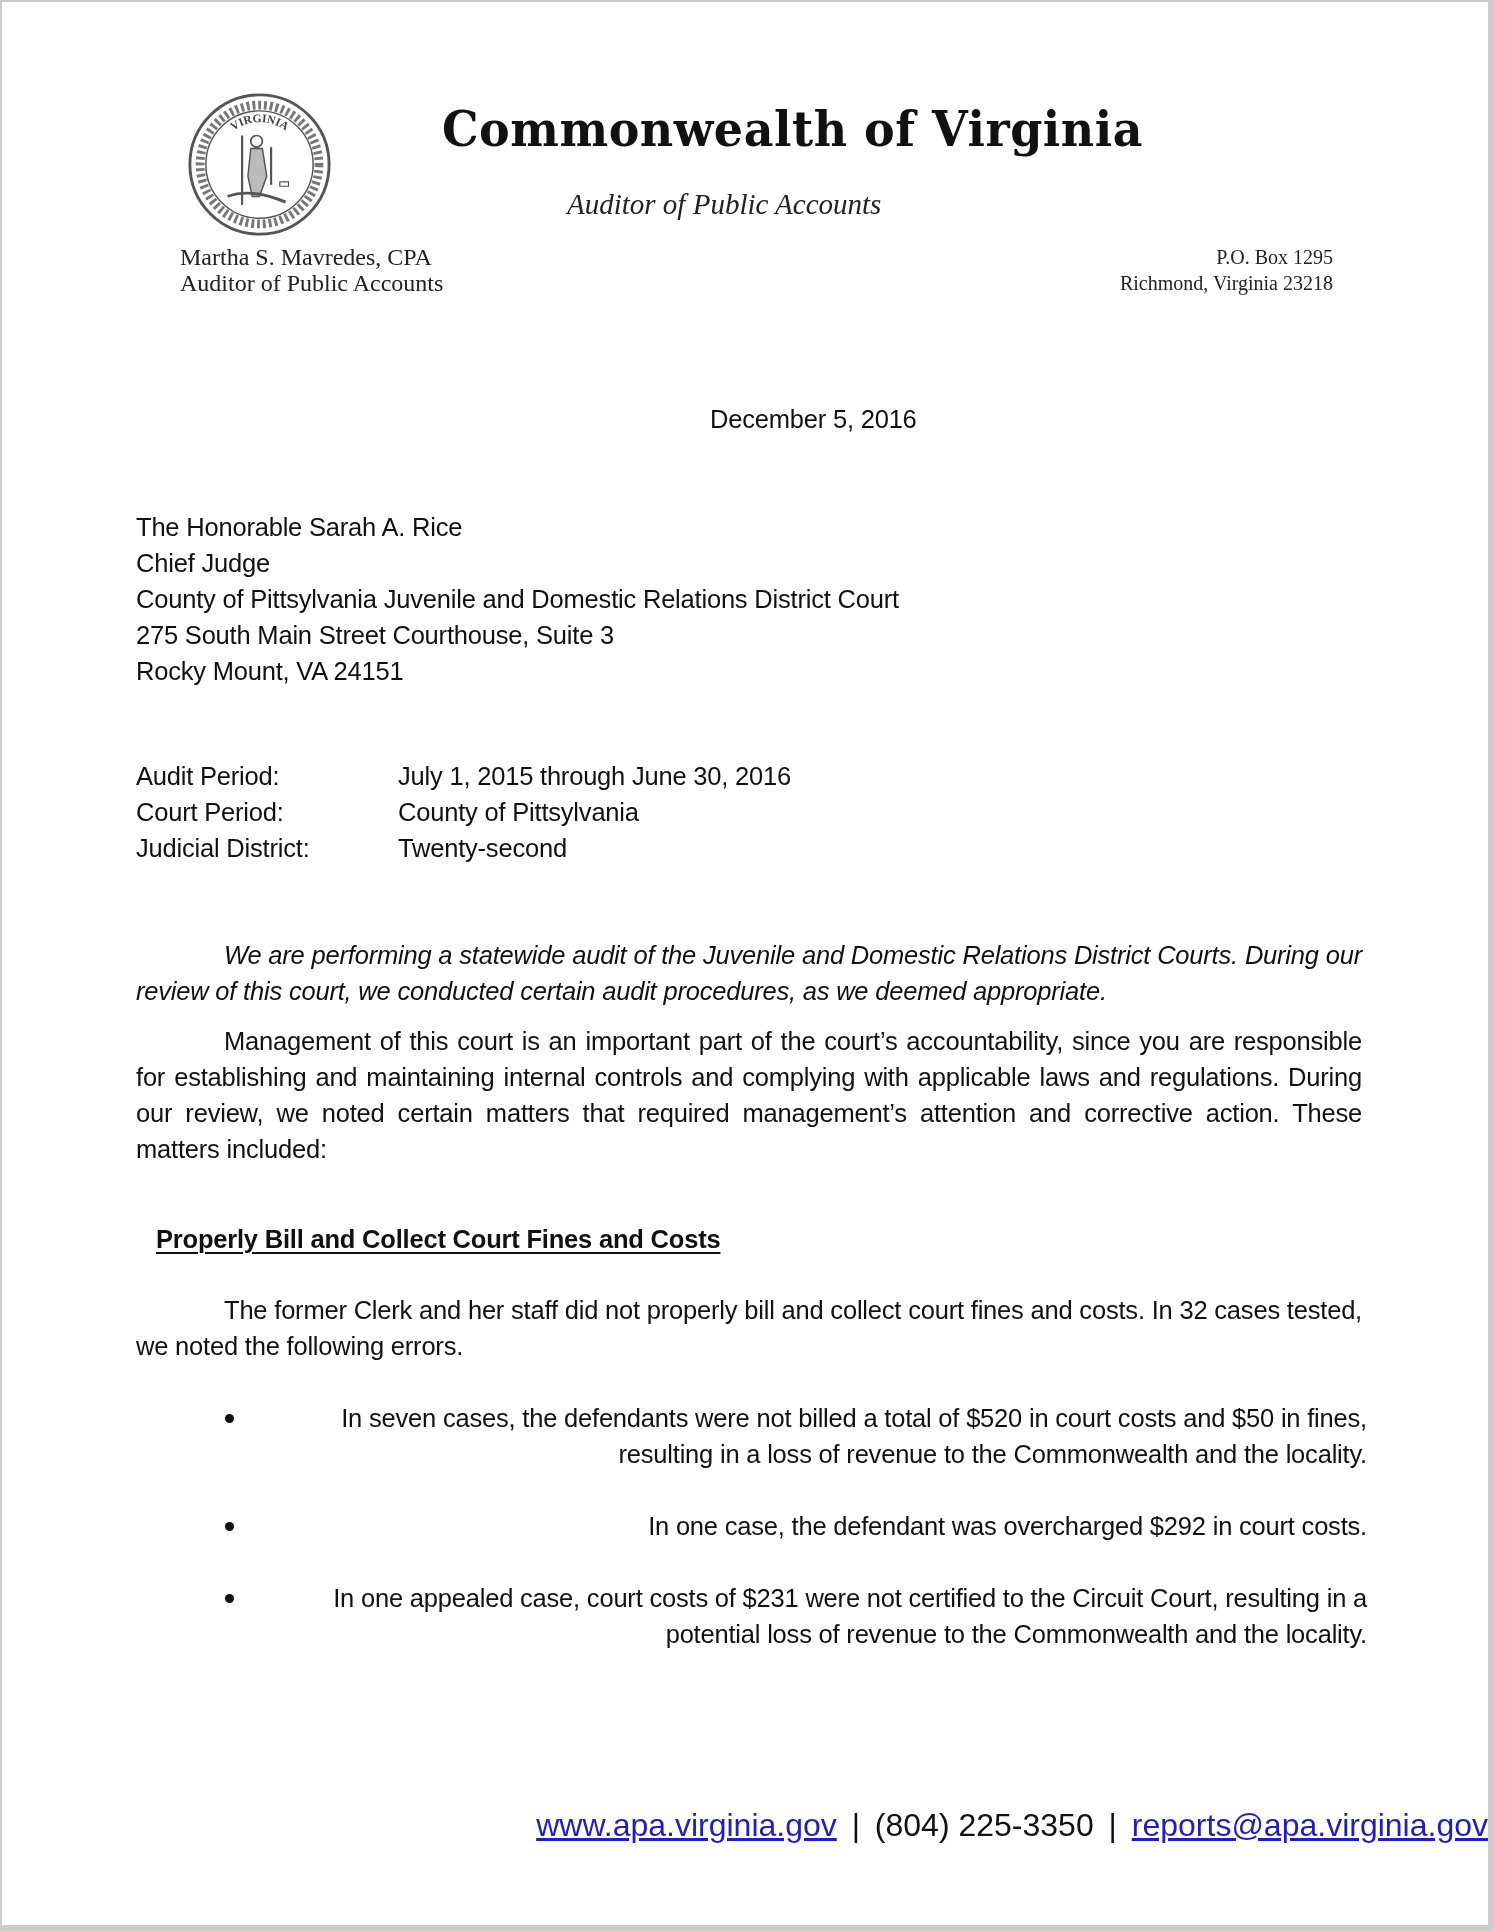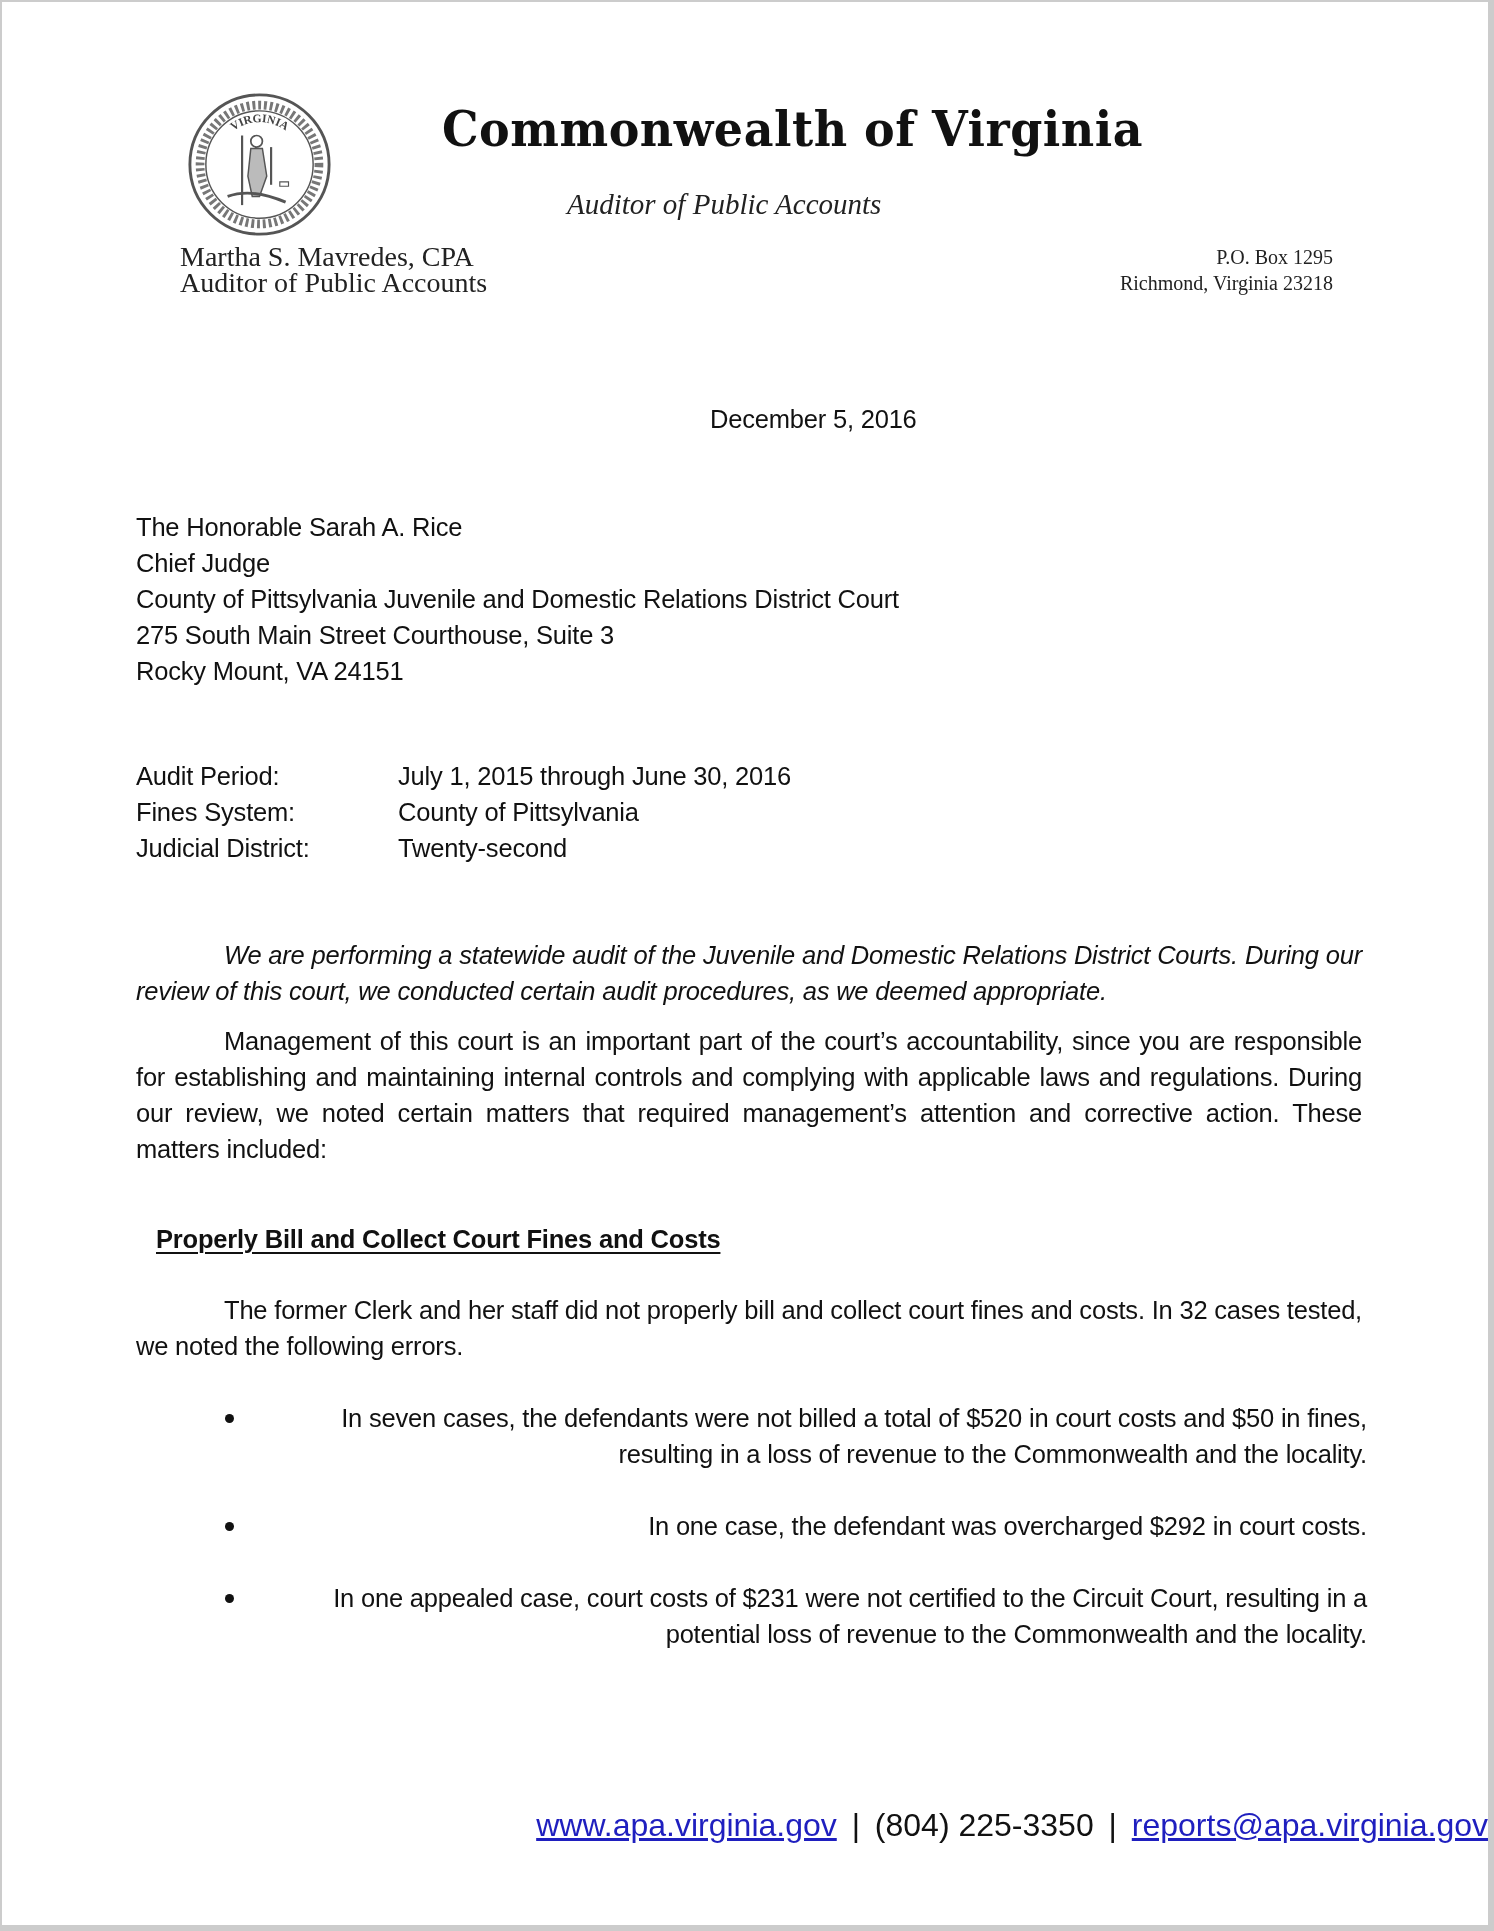--- a/index.html
+++ b/index.html
@@ -18,21 +18,21 @@
     .org-title {
       position: absolute; left: 440px; top: 100px; width: 620px;
       font-family: "DejaVu Serif", "Liberation Serif", serif;
       font-weight: bold; font-size: 46px; letter-spacing: 0.5px; color: #111;
       transform: scaleY(1.05); white-space: nowrap;
     }
     .org-sub {
       position: absolute; left: 565px; top: 186px;
       font-family: "Liberation Serif", serif; font-style: italic; font-size: 29px; color: #222;
     }
-    .lh-left { left: 178px; top: 242px; font-size: 28px; line-height: 26px; color: #222; }
+    .lh-left { left: 178px; top: 242px; font-size: 24px; line-height: 26px; color: #222; }
     .lh-right { right: 155px; top: 242px; font-size: 20px; line-height: 26px; color: #222; text-align: right; }
 
     
     .body-text { font-size: 25.5px; line-height: 36px; color: #111; letter-spacing: -0.2px; }
     .date { left: 708px; top: 399px; }
     .addr { left: 134px; top: 507px; }
     .addr div { height: 36px; }
     .info { left: 134px; top: 756px; }
     .info .row { height: 36px; display: flex; }
     .info .lbl { width: 262px; }
@@ -103,21 +103,21 @@
     <div>275 South Main Street Courthouse, Suite 3</div>
     <div>Rocky Mount, VA  24151</div>
   </div>
 
   <div class="abs body-text info">
     <div class="row">
       <span class="lbl">Audit Period:</span>
       <span>July 1, 2015 through June 30, 2016</span>
     </div>
     <div class="row">
-      <span class="lbl">Fines System:</span>
+      <span class="lbl">Court Period:</span>
       <span>County of Pittsylvania</span>
     </div>
     <div class="row">
       <span class="lbl">Judicial District:</span>
       <span>Twenty-second</span>
     </div>
   </div>
 
   <div class="para body-text p1"><span class="indent"></span><span>We are performing a statewide audit of the Juvenile and Domestic Relations District Courts. During our review of this court, we conducted certain audit procedures, as we deemed appropriate.</span></div>
   <div class="para body-text p2"><span class="indent"></span><span>Management of this court is an important part of the court’s accountability, since you are responsible for establishing and maintaining internal controls and complying with applicable laws and regulations.  During our review, we noted certain matters that required management’s attention and corrective action.  These matters included:</span></div>

